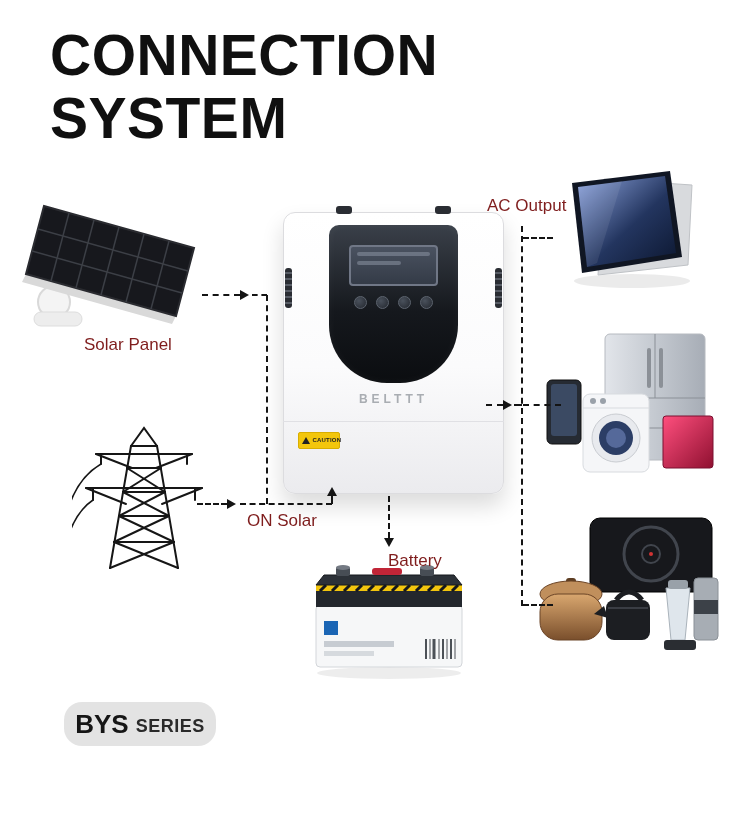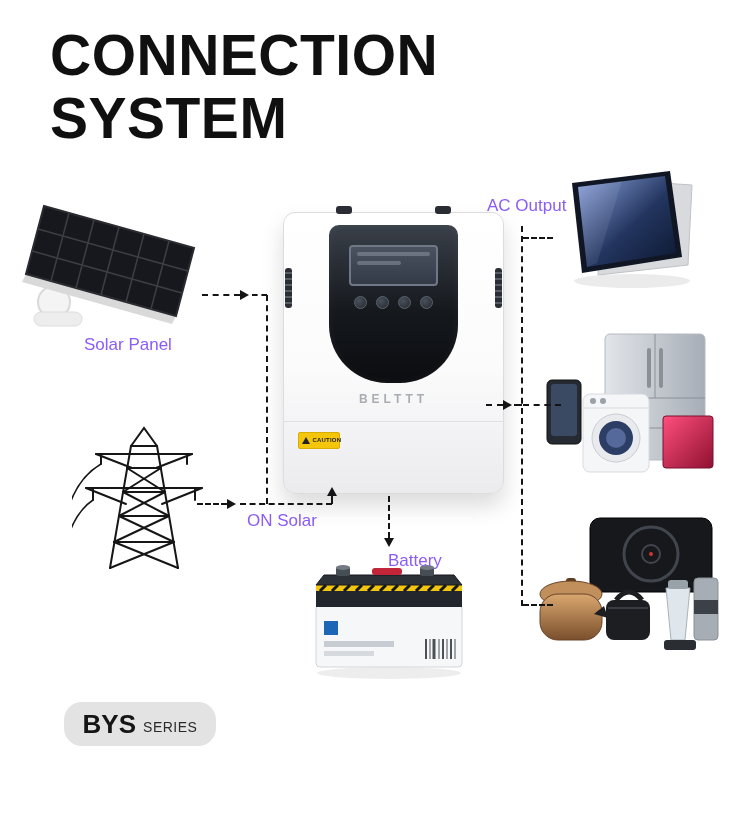--- a/index.html
+++ b/index.html
@@ -4,21 +4,21 @@
 <style>
   html,body{margin:0;padding:0;background:#ffffff;}
   .canvas{position:relative;width:750px;height:821px;background:#ffffff;overflow:hidden;
           font-family:"Liberation Sans","DejaVu Sans",sans-serif;color:#111;}
 
   
   .title{position:absolute;left:50px;top:24px;}
   .h-line{font-size:57px;font-weight:800;line-height:1.10;letter-spacing:0.5px;color:#101010;}
 
   
-  .node-label{position:absolute;font-size:17px;color:#8b5cf6;}
+  .node-label{position:absolute;font-size:17px;color:#7f1d1d;}
 
   
   .dash-h{position:absolute;height:0;border-top:2px dashed #141414;}
   .dash-v{position:absolute;width:0;border-left:2px dashed #141414;}
   .tri{position:absolute;width:0;height:0;}
   .tri.r{border-top:5px solid transparent;border-bottom:5px solid transparent;border-left:9px solid #141414;}
   .tri.u{border-left:5px solid transparent;border-right:5px solid transparent;border-bottom:9px solid #141414;}
   .tri.d{border-left:5px solid transparent;border-right:5px solid transparent;border-top:9px solid #141414;}
 
   .img-box{position:absolute;}
@@ -50,21 +50,21 @@
   .inv-caution{position:absolute;left:7%;top:78%;width:42px;height:17px;background:#f3c60c;border:1px solid #d9ae00;
                border-radius:2px;display:flex;align-items:center;gap:2px;padding:1px 3px;box-sizing:border-box;}
   .caution-tri{width:0;height:0;border-left:4px solid transparent;border-right:4px solid transparent;
                border-bottom:7px solid #222;}
   .caution-txt{font-size:6px;font-weight:700;color:#222;letter-spacing:.2px;}
 
   
   .series-badge{position:absolute;left:64px;top:702px;width:152px;height:44px;background:#e3e3e3;
                 border-radius:18px;display:flex;align-items:center;justify-content:center;gap:7px;}
   .badge-name{font-size:26px;font-weight:800;color:#151515;}
-  .badge-suffix{font-size:14px;font-weight:400;color:#2a2a2a;margin-top:5px;letter-spacing:.5px;}
+  .badge-suffix{font-size:18px;font-weight:700;color:#2a2a2a;margin-top:5px;letter-spacing:.5px;}
 </style>
 </head>
 <body>
 
 <div class="canvas">
 
   <div class="title">
     <div class="h-line">CONNECTION</div>
     <div class="h-line">SYSTEM</div>
   </div>

